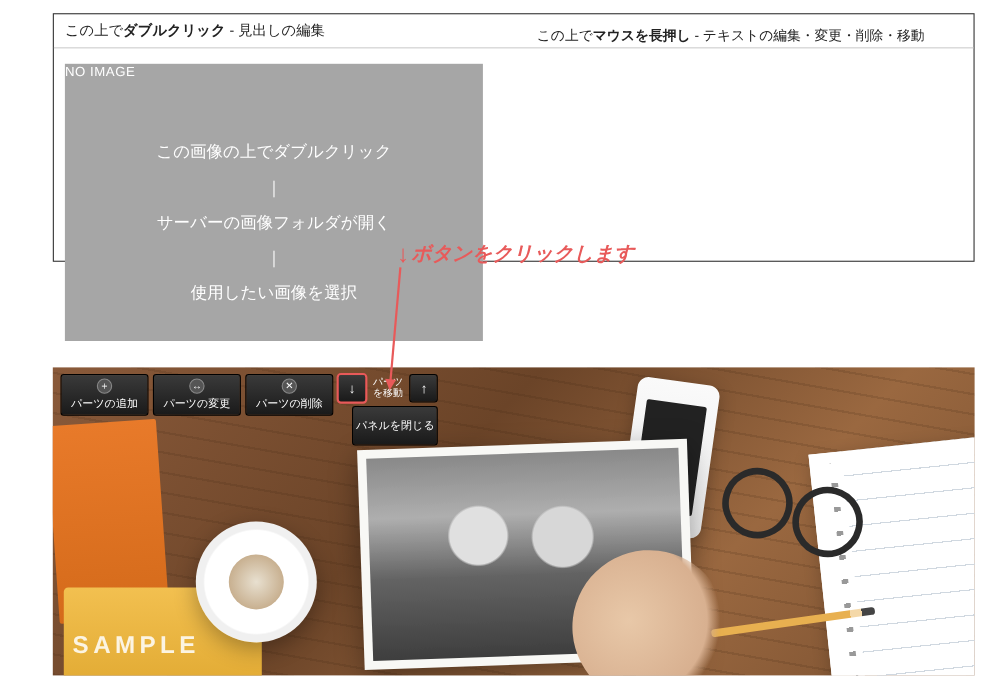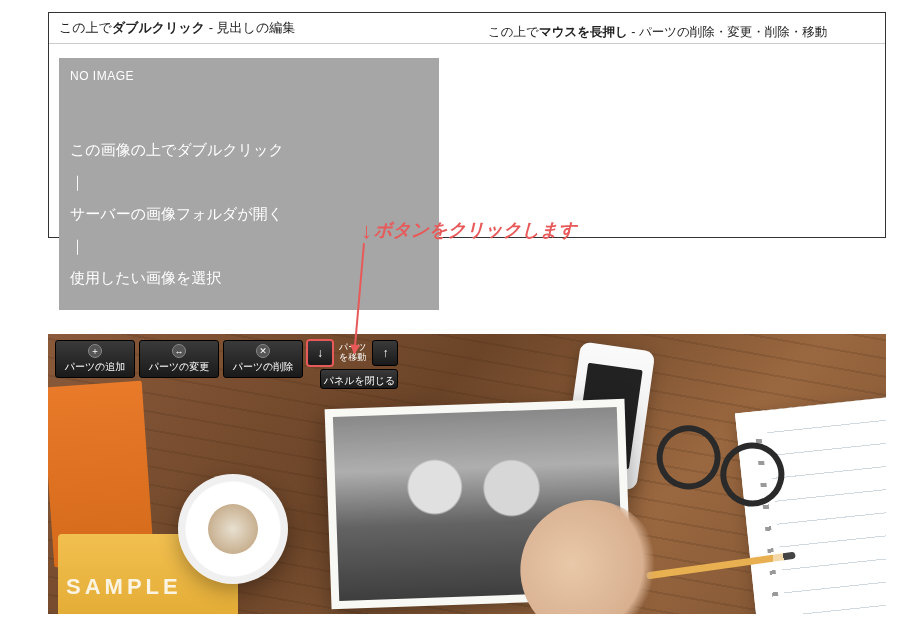--- a/index.html
+++ b/index.html
@@ -27,27 +27,28 @@
       border-bottom: 1px solid #ccc;
     }
     .heading-row .bold { font-weight: bold; }
     .image-placeholder {
       margin: 14px 10px;
       width: 380px;
       height: 252px;
       background: #a6a6a6;
       color: #fff;
       position: relative;
-      padding: 11px;
+      padding: 0;
     }
     .no-image-label {
       font-size: 12px;
       letter-spacing: 0.5px;
     }
     .placeholder-text {
+      text-align: center;
       font-size: 15px;
       margin-top: 52px;
       line-height: 2;
       font-weight: 300;
     }
     .placeholder-bar {
       display: block;
       margin: 2px auto;
     }
     .right-hints {
@@ -146,23 +147,22 @@
     .move-label {
       color: #fff;
       font-size: 9px;
       line-height: 1.1;
       align-self: center;
       padding: 0 3px;
       white-space: nowrap;
     }
     .tool-btn.close-panel {
       width: 78px;
-      height: 20px;
+      height: 36px;
       font-size: 10px;
-      justify-content: flex-end;
     }
     .move-group {
       display: flex;
       gap: 3px;
       align-items: flex-start;
     }
     .move-group-inner {
       display: flex;
       flex-direction: column;
       gap: 3px;
@@ -327,21 +327,21 @@
       <span class="placeholder-bar">｜</span>
       <span>サーバーの画像フォルダが開く</span>
       <span class="placeholder-bar">｜</span>
       <span>使用したい画像を選択</span>
     </div>
   </div>
 </div>
 
 <div class="right-hints">
   <div class="hint-line">
-    <span>この上で</span><span class="bold">マウスを長押し</span><span> - パーツの削除・変更・削除・移動</span>
+    <span>この上で</span><span class="bold">マウスを長押し</span><span> - テキストの編集・変更・削除・移動</span>
   </div>
 </div>
 
 <div class="annotation">
   <span class="annotation-arrow-down">↓</span><span>ボタンをクリックします</span>
 </div>
 <div class="annotation-line"></div>
 
 <div class="sample-image">
   <div class="wood-grain"></div>

